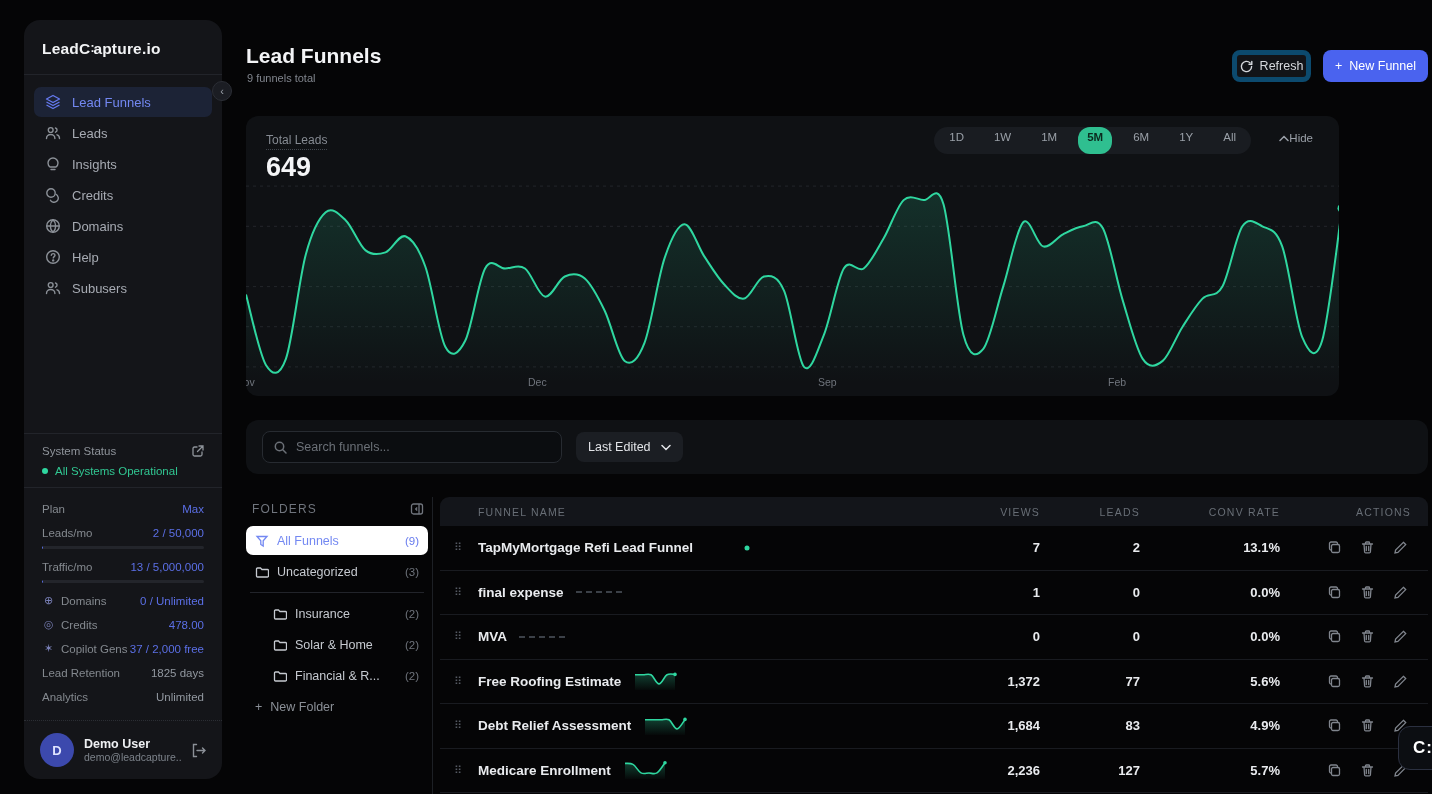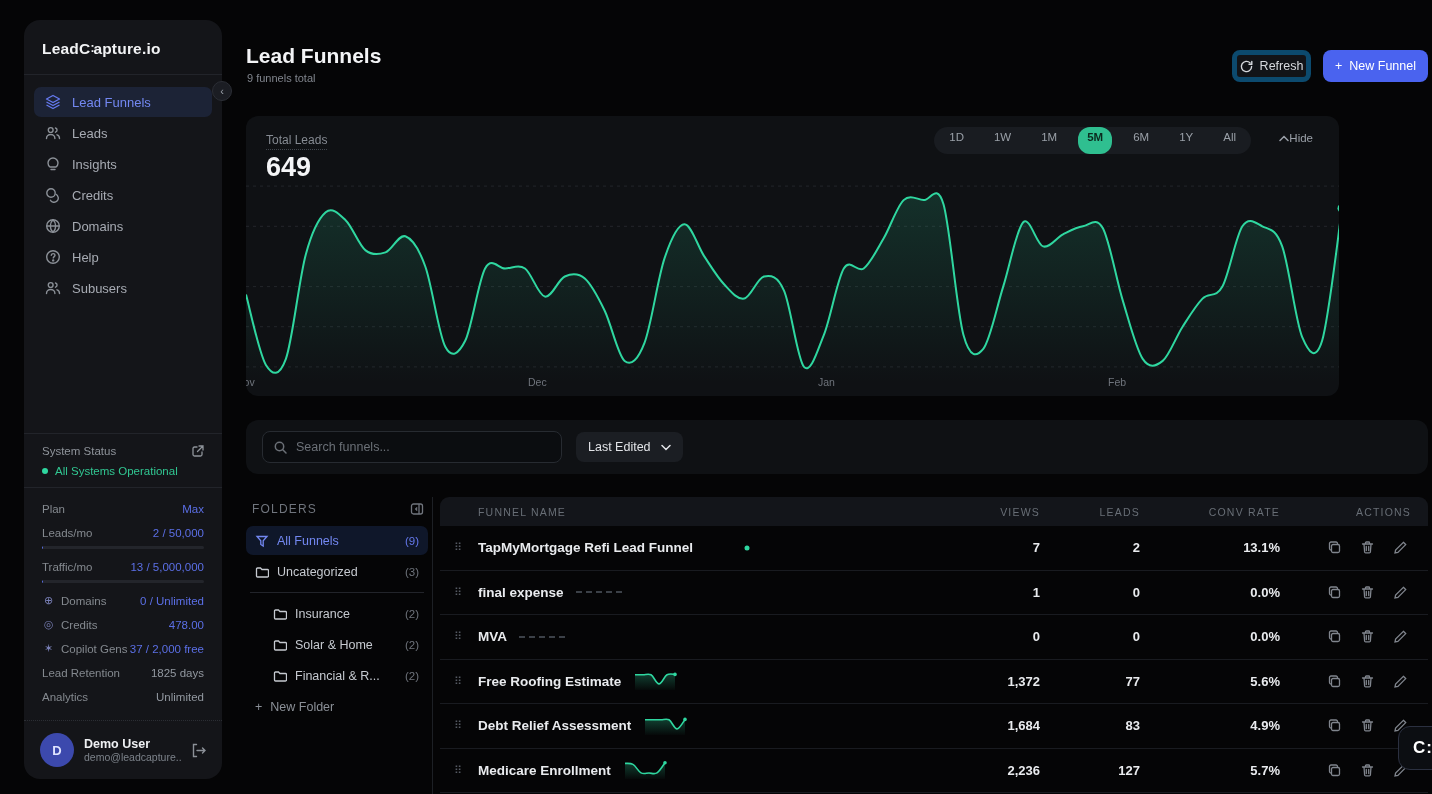--- a/index.html
+++ b/index.html
@@ -80,21 +80,21 @@
   .sort-dd { position:absolute; left:330px; top:12px; height:30px; padding:0 12px; background:#1b1e23;
     border-radius:8px; display:flex; align-items:center; gap:10px; font-size:12.5px; color:#e2e4e8; cursor:pointer; }
 
   
   .folders { position:absolute; left:246px; top:490px; width:182px; }
   .folders-head { display:flex; justify-content:space-between; align-items:center; padding:12px 4px 10px 6px; }
   .folders-title { font-size:12px; letter-spacing:1.2px; color:#70757d; }
   .folder-item { display:flex; align-items:center; gap:8px; height:29px; padding:0 9px; margin-bottom:2px;
     border-radius:7px; font-size:12.5px; color:#c6cad0; cursor:pointer; }
   .folder-item .count { margin-left:auto; color:#6f747c; font-size:11.5px; }
-  .folder-item.active { background:#0f172a; color:#7388f2; }
+  .folder-item.active { background:#ffffff; color:#7388f2; }
   .folder-item.active .count { color:#6579ee; }
   .folder-item.nested { margin-left:18px; }
   .folders-divider { border-top:1px solid #22242a; margin:6px 4px; }
   .new-folder { display:flex; align-items:center; gap:8px; padding:8px 9px; font-size:12.5px; color:#8b9097; cursor:pointer; }
   .v-divider { position:absolute; left:432px; top:497px; width:1px; height:297px; background:#1d2025; }
 
   
   .funnel-table { position:absolute; left:440px; top:497px; width:988px; }
   .t-head { display:flex; align-items:center; height:29px; background:#13151a;
     border-radius:9px 9px 0 0; font-size:10.5px; letter-spacing:1.2px; color:#686e76; }
@@ -328,21 +328,21 @@
       <line x1="0" x2="1110" y1="118.6" y2="118.6" stroke="#23262b" stroke-width="1" stroke-dasharray="3 4"></line>
       <line x1="0" x2="1110" y1="158.7" y2="158.7" stroke="#23262b" stroke-width="1" stroke-dasharray="3 4"></line>
       <line x1="0" x2="1110" y1="198.9" y2="198.9" stroke="#23262b" stroke-width="1" stroke-dasharray="3 4"></line>
       <path d="M0.0,126.6C3.3,138.3 13.3,186.2 19.9,196.9C26.6,207.6 33.2,209.3 39.9,190.9C46.5,172.5 53.1,110.8 59.8,86.4C66.4,62.0 73.1,49.9 79.7,44.2C86.4,38.5 93.0,45.9 99.6,52.2C106.3,58.6 112.9,77.0 119.6,82.4C126.2,87.7 132.8,86.7 139.5,84.4C146.1,82.0 152.8,66.0 159.4,68.3C166.1,70.7 172.7,80.0 179.3,98.5C186.0,116.9 192.6,166.4 199.3,178.8C205.9,191.2 212.6,185.9 219.2,172.8C225.8,159.7 232.5,112.5 239.1,100.5C245.8,88.4 252.4,100.5 259.1,100.5C265.7,100.5 272.3,95.8 279.0,100.5C285.6,105.2 292.3,127.3 298.9,128.6C305.6,129.9 312.2,111.5 318.8,108.5C325.5,105.5 332.1,104.8 338.8,110.5C345.4,116.2 352.0,128.9 358.7,142.7C365.3,156.4 372.0,187.5 378.6,192.9C385.3,198.3 391.9,191.9 398.5,174.8C405.2,157.7 411.8,110.2 418.5,90.4C425.1,70.7 431.8,56.6 438.4,56.3C445.0,55.9 451.7,78.4 458.3,88.4C465.0,98.5 471.6,109.5 478.3,116.5C484.9,123.6 491.5,131.9 498.2,130.6C504.8,129.3 511.5,109.8 518.1,108.5C524.8,107.2 531.4,107.5 538.0,122.6C544.7,137.6 551.3,191.6 558.0,198.9C564.6,206.3 571.2,183.2 577.9,166.8C584.5,150.4 591.2,111.5 597.8,100.5C604.5,89.4 611.1,105.5 617.7,100.5C624.4,95.4 631.0,81.7 637.7,70.3C644.3,58.9 651.0,38.5 657.6,32.1C664.2,25.8 670.9,31.5 677.5,32.1C684.2,32.8 690.8,13.7 697.5,36.2C704.1,58.6 710.7,142.7 717.4,166.8C724.0,190.9 730.7,188.9 737.3,180.8C744.0,172.8 750.6,139.6 757.2,118.6C763.9,97.5 770.5,61.0 777.2,54.3C783.8,47.6 790.4,76.4 797.1,78.4C803.7,80.4 810.4,69.7 817.0,66.3C823.7,63.0 830.3,59.3 836.9,58.3C843.6,57.3 850.2,47.9 856.9,60.3C863.5,72.7 870.2,110.8 876.8,132.6C883.4,154.4 890.1,180.8 896.7,190.9C903.4,200.9 910.0,198.3 916.7,192.9C923.3,187.5 929.9,169.1 936.6,158.7C943.2,148.4 949.9,137.3 956.5,130.6C963.2,123.9 969.8,130.6 976.4,118.6C983.1,106.5 989.7,68.3 996.4,58.3C1003.0,48.2 1009.6,54.9 1016.3,58.3C1022.9,61.6 1029.6,59.9 1036.2,78.4C1042.9,96.8 1049.5,153.0 1056.1,168.8C1062.8,184.5 1069.4,194.2 1076.1,172.8C1082.7,151.4 1092.7,62.3 1096.0,40.2 L1096.0,215 L0,215 Z" fill="url(#gfill)"></path>
       <path d="M0.0,126.6C3.3,138.3 13.3,186.2 19.9,196.9C26.6,207.6 33.2,209.3 39.9,190.9C46.5,172.5 53.1,110.8 59.8,86.4C66.4,62.0 73.1,49.9 79.7,44.2C86.4,38.5 93.0,45.9 99.6,52.2C106.3,58.6 112.9,77.0 119.6,82.4C126.2,87.7 132.8,86.7 139.5,84.4C146.1,82.0 152.8,66.0 159.4,68.3C166.1,70.7 172.7,80.0 179.3,98.5C186.0,116.9 192.6,166.4 199.3,178.8C205.9,191.2 212.6,185.9 219.2,172.8C225.8,159.7 232.5,112.5 239.1,100.5C245.8,88.4 252.4,100.5 259.1,100.5C265.7,100.5 272.3,95.8 279.0,100.5C285.6,105.2 292.3,127.3 298.9,128.6C305.6,129.9 312.2,111.5 318.8,108.5C325.5,105.5 332.1,104.8 338.8,110.5C345.4,116.2 352.0,128.9 358.7,142.7C365.3,156.4 372.0,187.5 378.6,192.9C385.3,198.3 391.9,191.9 398.5,174.8C405.2,157.7 411.8,110.2 418.5,90.4C425.1,70.7 431.8,56.6 438.4,56.3C445.0,55.9 451.7,78.4 458.3,88.4C465.0,98.5 471.6,109.5 478.3,116.5C484.9,123.6 491.5,131.9 498.2,130.6C504.8,129.3 511.5,109.8 518.1,108.5C524.8,107.2 531.4,107.5 538.0,122.6C544.7,137.6 551.3,191.6 558.0,198.9C564.6,206.3 571.2,183.2 577.9,166.8C584.5,150.4 591.2,111.5 597.8,100.5C604.5,89.4 611.1,105.5 617.7,100.5C624.4,95.4 631.0,81.7 637.7,70.3C644.3,58.9 651.0,38.5 657.6,32.1C664.2,25.8 670.9,31.5 677.5,32.1C684.2,32.8 690.8,13.7 697.5,36.2C704.1,58.6 710.7,142.7 717.4,166.8C724.0,190.9 730.7,188.9 737.3,180.8C744.0,172.8 750.6,139.6 757.2,118.6C763.9,97.5 770.5,61.0 777.2,54.3C783.8,47.6 790.4,76.4 797.1,78.4C803.7,80.4 810.4,69.7 817.0,66.3C823.7,63.0 830.3,59.3 836.9,58.3C843.6,57.3 850.2,47.9 856.9,60.3C863.5,72.7 870.2,110.8 876.8,132.6C883.4,154.4 890.1,180.8 896.7,190.9C903.4,200.9 910.0,198.3 916.7,192.9C923.3,187.5 929.9,169.1 936.6,158.7C943.2,148.4 949.9,137.3 956.5,130.6C963.2,123.9 969.8,130.6 976.4,118.6C983.1,106.5 989.7,68.3 996.4,58.3C1003.0,48.2 1009.6,54.9 1016.3,58.3C1022.9,61.6 1029.6,59.9 1036.2,78.4C1042.9,96.8 1049.5,153.0 1056.1,168.8C1062.8,184.5 1069.4,194.2 1076.1,172.8C1082.7,151.4 1092.7,62.3 1096.0,40.2" fill="none" stroke="#2fd7a0" stroke-width="2" stroke-linejoin="round"></path>
       <circle cx="1096.0" cy="40.2" r="4.5" fill="#2fd7a0"></circle>
     </svg>
   <div id="y-labels"></div>
   <span class="x-label" style="left:-10px">Nov</span>
   <span class="x-label" style="left:282px">Dec</span>
-  <span class="x-label" style="left:572px">Jan</span>
+  <span class="x-label" style="left:572px">Sep</span>
   <span class="x-label" style="left:862px">Feb</span>
 </div>
 
 <div class="toolbar">
   <div class="search-box">
     <span>
       <svg width="13" height="13" viewBox="0 0 13 13" fill="none" stroke="#6b7077" stroke-width="1.5" stroke-linecap="round">
           <circle cx="5.5" cy="5.5" r="4.2"></circle>
           <path d="M8.8 8.8 12 12"></path>
         </svg>

